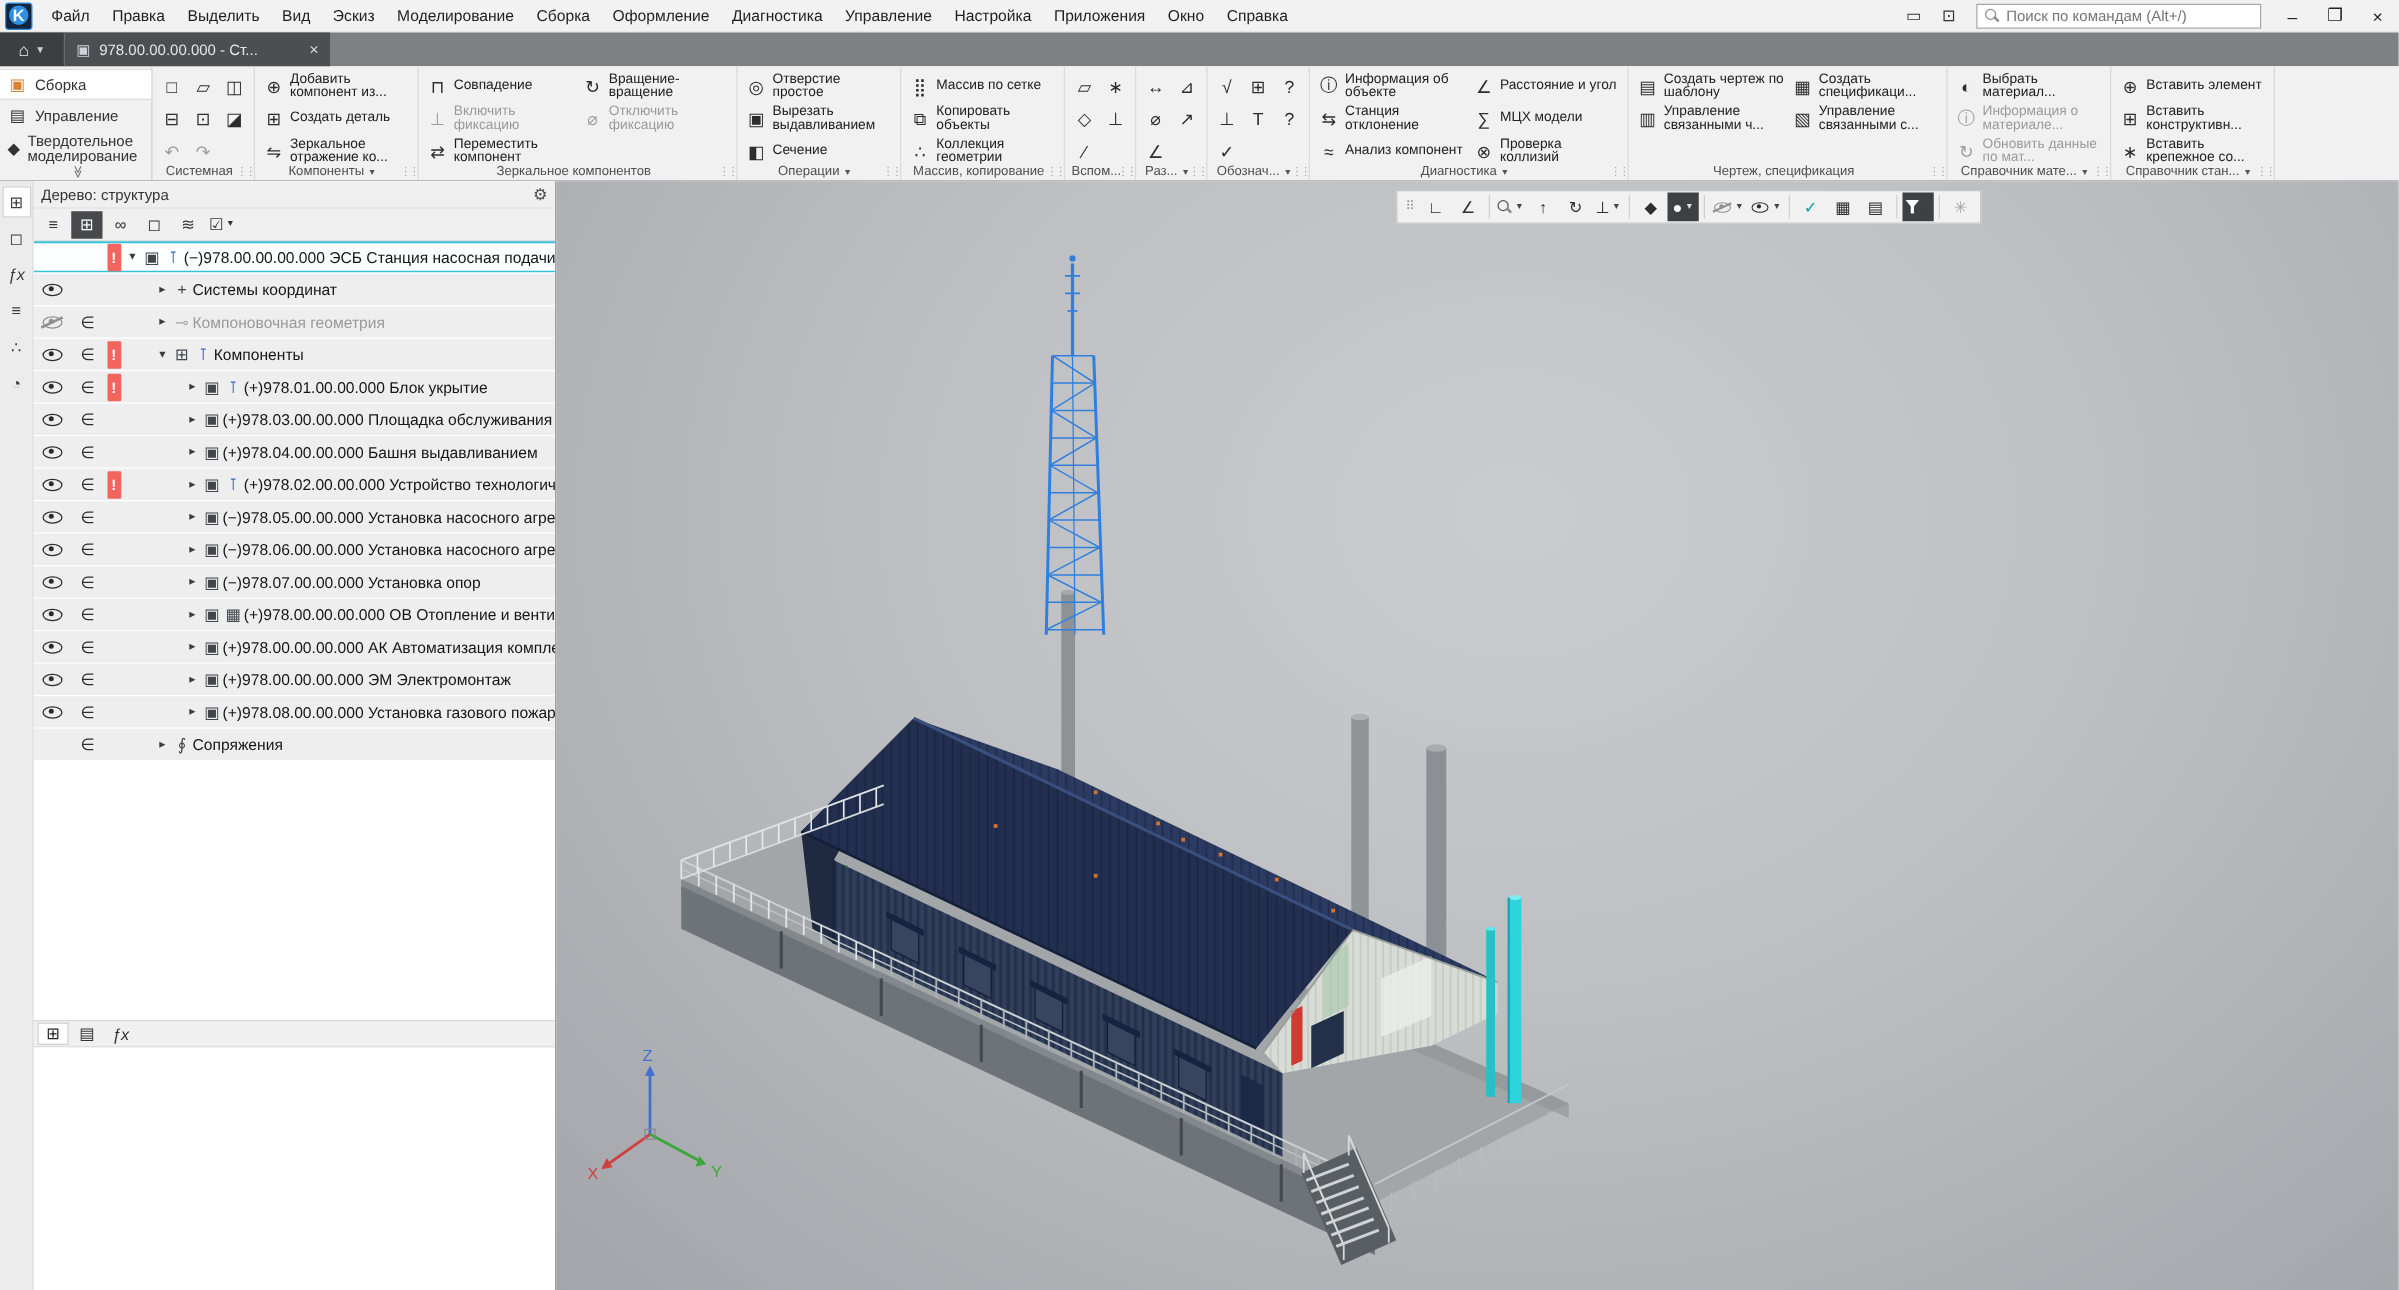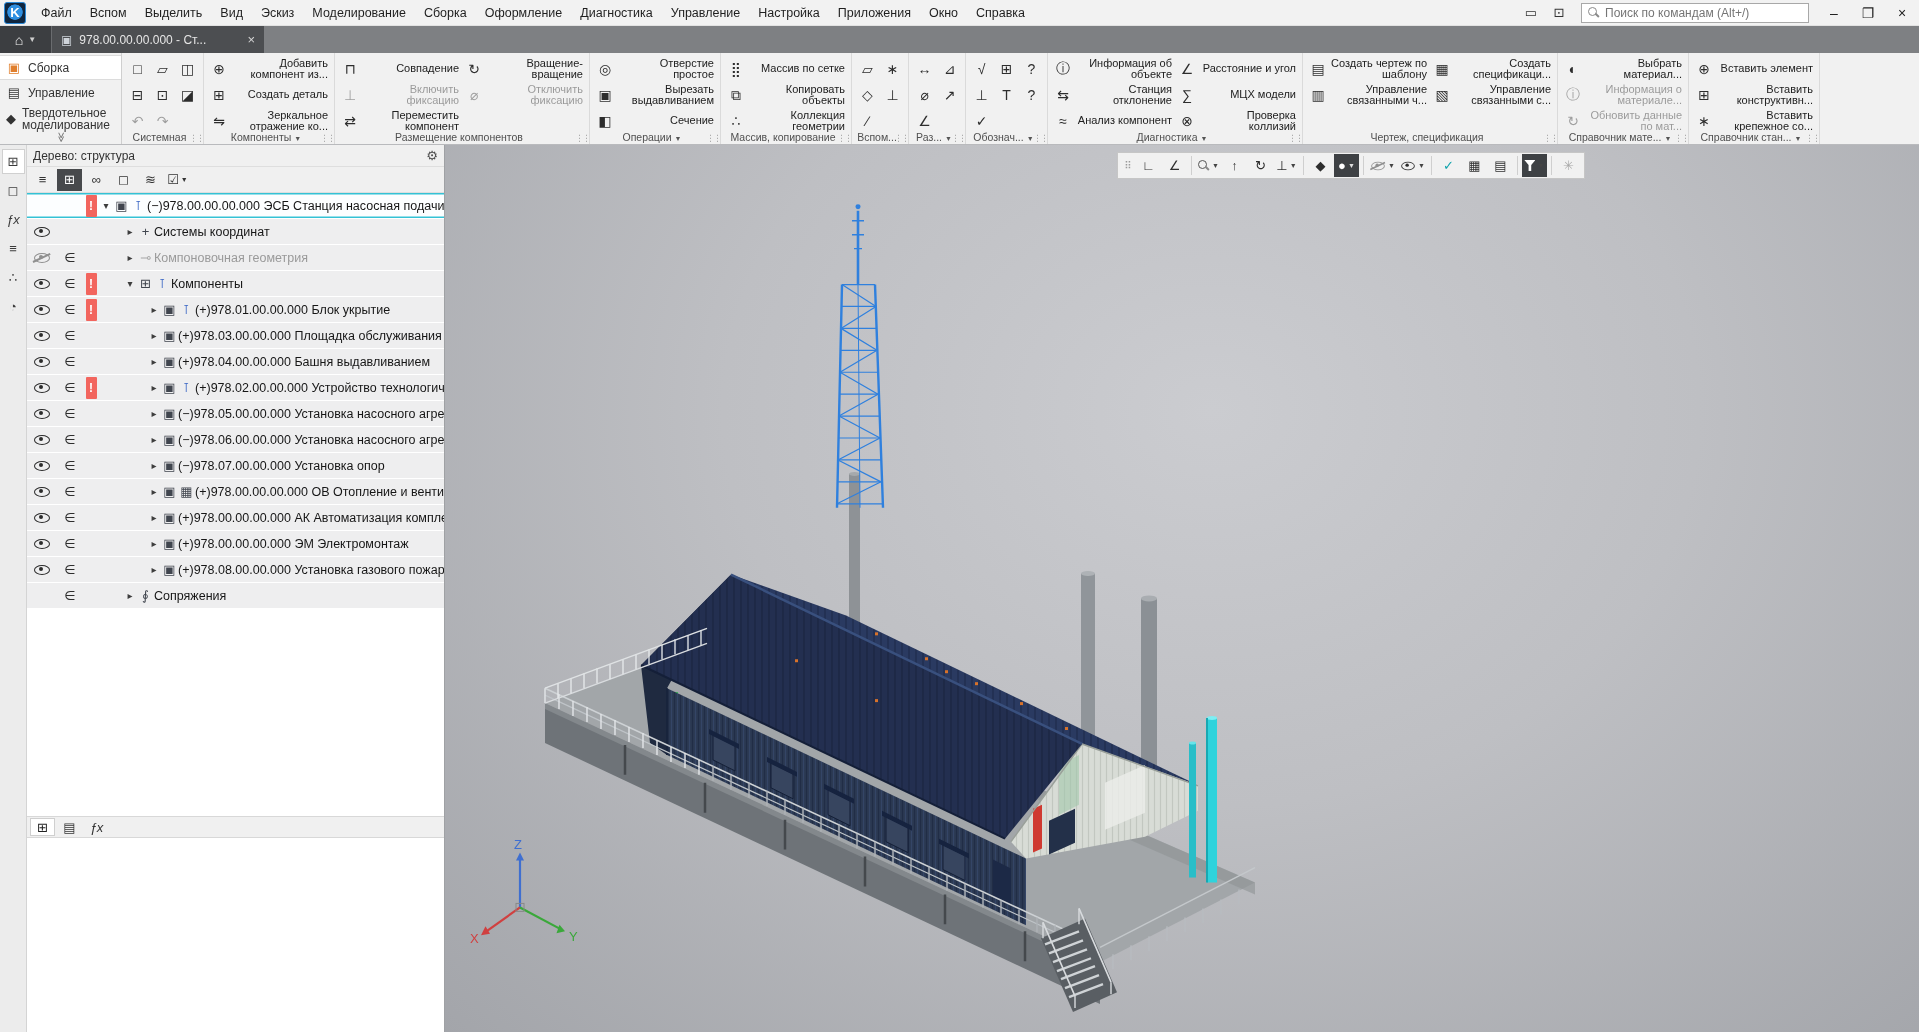--- a/index.html
+++ b/index.html
@@ -40,21 +40,21 @@
   .modes .collapse{ margin-top:auto; text-align:center; color:#777; font-size:10px; height:13px; transform:rotate(90deg); width:14px; align-self:center;}
   .groups { flex:1; display:flex; overflow:hidden; }
   .rgroup { position:relative; border-right:1px solid #dadada; padding:3px 3px 14px 3px; display:flex; align-items:flex-start;}
   .rgroup .glabel{ position:absolute; bottom:0; left:0; right:0; text-align:center; font-size:10.5px; color:#4f4f4f;
     white-space:nowrap; overflow:hidden; padding:0 8px 1px 2px;}
   .rgroup .glabel .dd{ font-size:7px; color:#555; margin-left:3px;}
   .rgroup .ghandle{ position:absolute; right:0px; bottom:1px; color:#a9a9a9; font-size:9px; letter-spacing:-2px;}
   .rb-col{ display:flex; flex-direction:column; }
   .rbtn { height:26px; display:flex; align-items:center; gap:4px; padding:0 3px; max-width:124px; cursor:default; }
   .rbtn .ric{ width:18px; min-width:18px; text-align:center; font-size:14px; color:#2d2d2d;}
-  .rbtn .rlb{ font-size:11px; line-height:11.5px; color:#212121; white-space:normal; width:96px; max-height:23px; overflow:hidden;text-align:right;}
+  .rbtn .rlb{ font-size:11px; line-height:11.5px; color:#212121; white-space:normal; width:96px; max-height:23px; overflow:hidden;}
   .rbtn.icon-only{ width:25px; justify-content:center; padding:0;}
   .rbtn.disabled{ opacity:.42; }
 
   
   .main { display:flex; height:887px; }
   .strip { width:27px; background:#ececec; border-right:1px solid #d4d4d4; display:flex; flex-direction:column; align-items:center; padding-top:4px; gap:4px;}
   .strip .sico{ width:23px; height:25px; display:flex; align-items:center; justify-content:center; color:#3c3c3c; font-size:13px;}
   .strip .sico.first{ background:#fff; border:1px solid #d0d0d0;}
   .panel { width:418px; background:#fff; border-right:1px solid #9fa1a4; display:flex; flex-direction:column;}
   .panel-header{ height:22px; background:#f0f0f0; display:flex; align-items:center; padding:0 6px; font-size:12px; color:#333;
@@ -120,21 +120,21 @@
 </style>
 </head>
 <body>
 
 <div class="menubar">
   <div class="appicon">
       <span>K</span>
     </div>
   <div id="menu-items" style="display:flex;">
       <div class="menu-item">Файл</div>
-      <div class="menu-item">Вспом</div>
+      <div class="menu-item">Правка</div>
       <div class="menu-item">Выделить</div>
       <div class="menu-item">Вид</div>
       <div class="menu-item">Эскиз</div>
       <div class="menu-item">Моделирование</div>
       <div class="menu-item">Сборка</div>
       <div class="menu-item">Оформление</div>
       <div class="menu-item">Диагностика</div>
       <div class="menu-item">Управление</div>
       <div class="menu-item">Настройка</div>
       <div class="menu-item">Приложения</div>
@@ -252,21 +252,21 @@
         <div class="rb-col">
           <div class="rbtn">
             <span class="ric">↻</span>
             <span class="rlb">Вращение-вращение</span>
           </div>
           <div class="rbtn disabled">
             <span class="ric">⌀</span>
             <span class="rlb">Отключить фиксацию</span>
           </div>
         </div>
-        <div class="glabel">Размещение компонентов</div>
+        <div class="glabel">Зеркальное компонентов</div>
         <div class="ghandle">⋮⋮</div>
       </div>
       <div class="rgroup">
         <div class="rb-col">
           <div class="rbtn">
             <span class="ric">◎</span>
             <span class="rlb">Отверстие простое</span>
           </div>
           <div class="rbtn">
             <span class="ric">▣</span>

